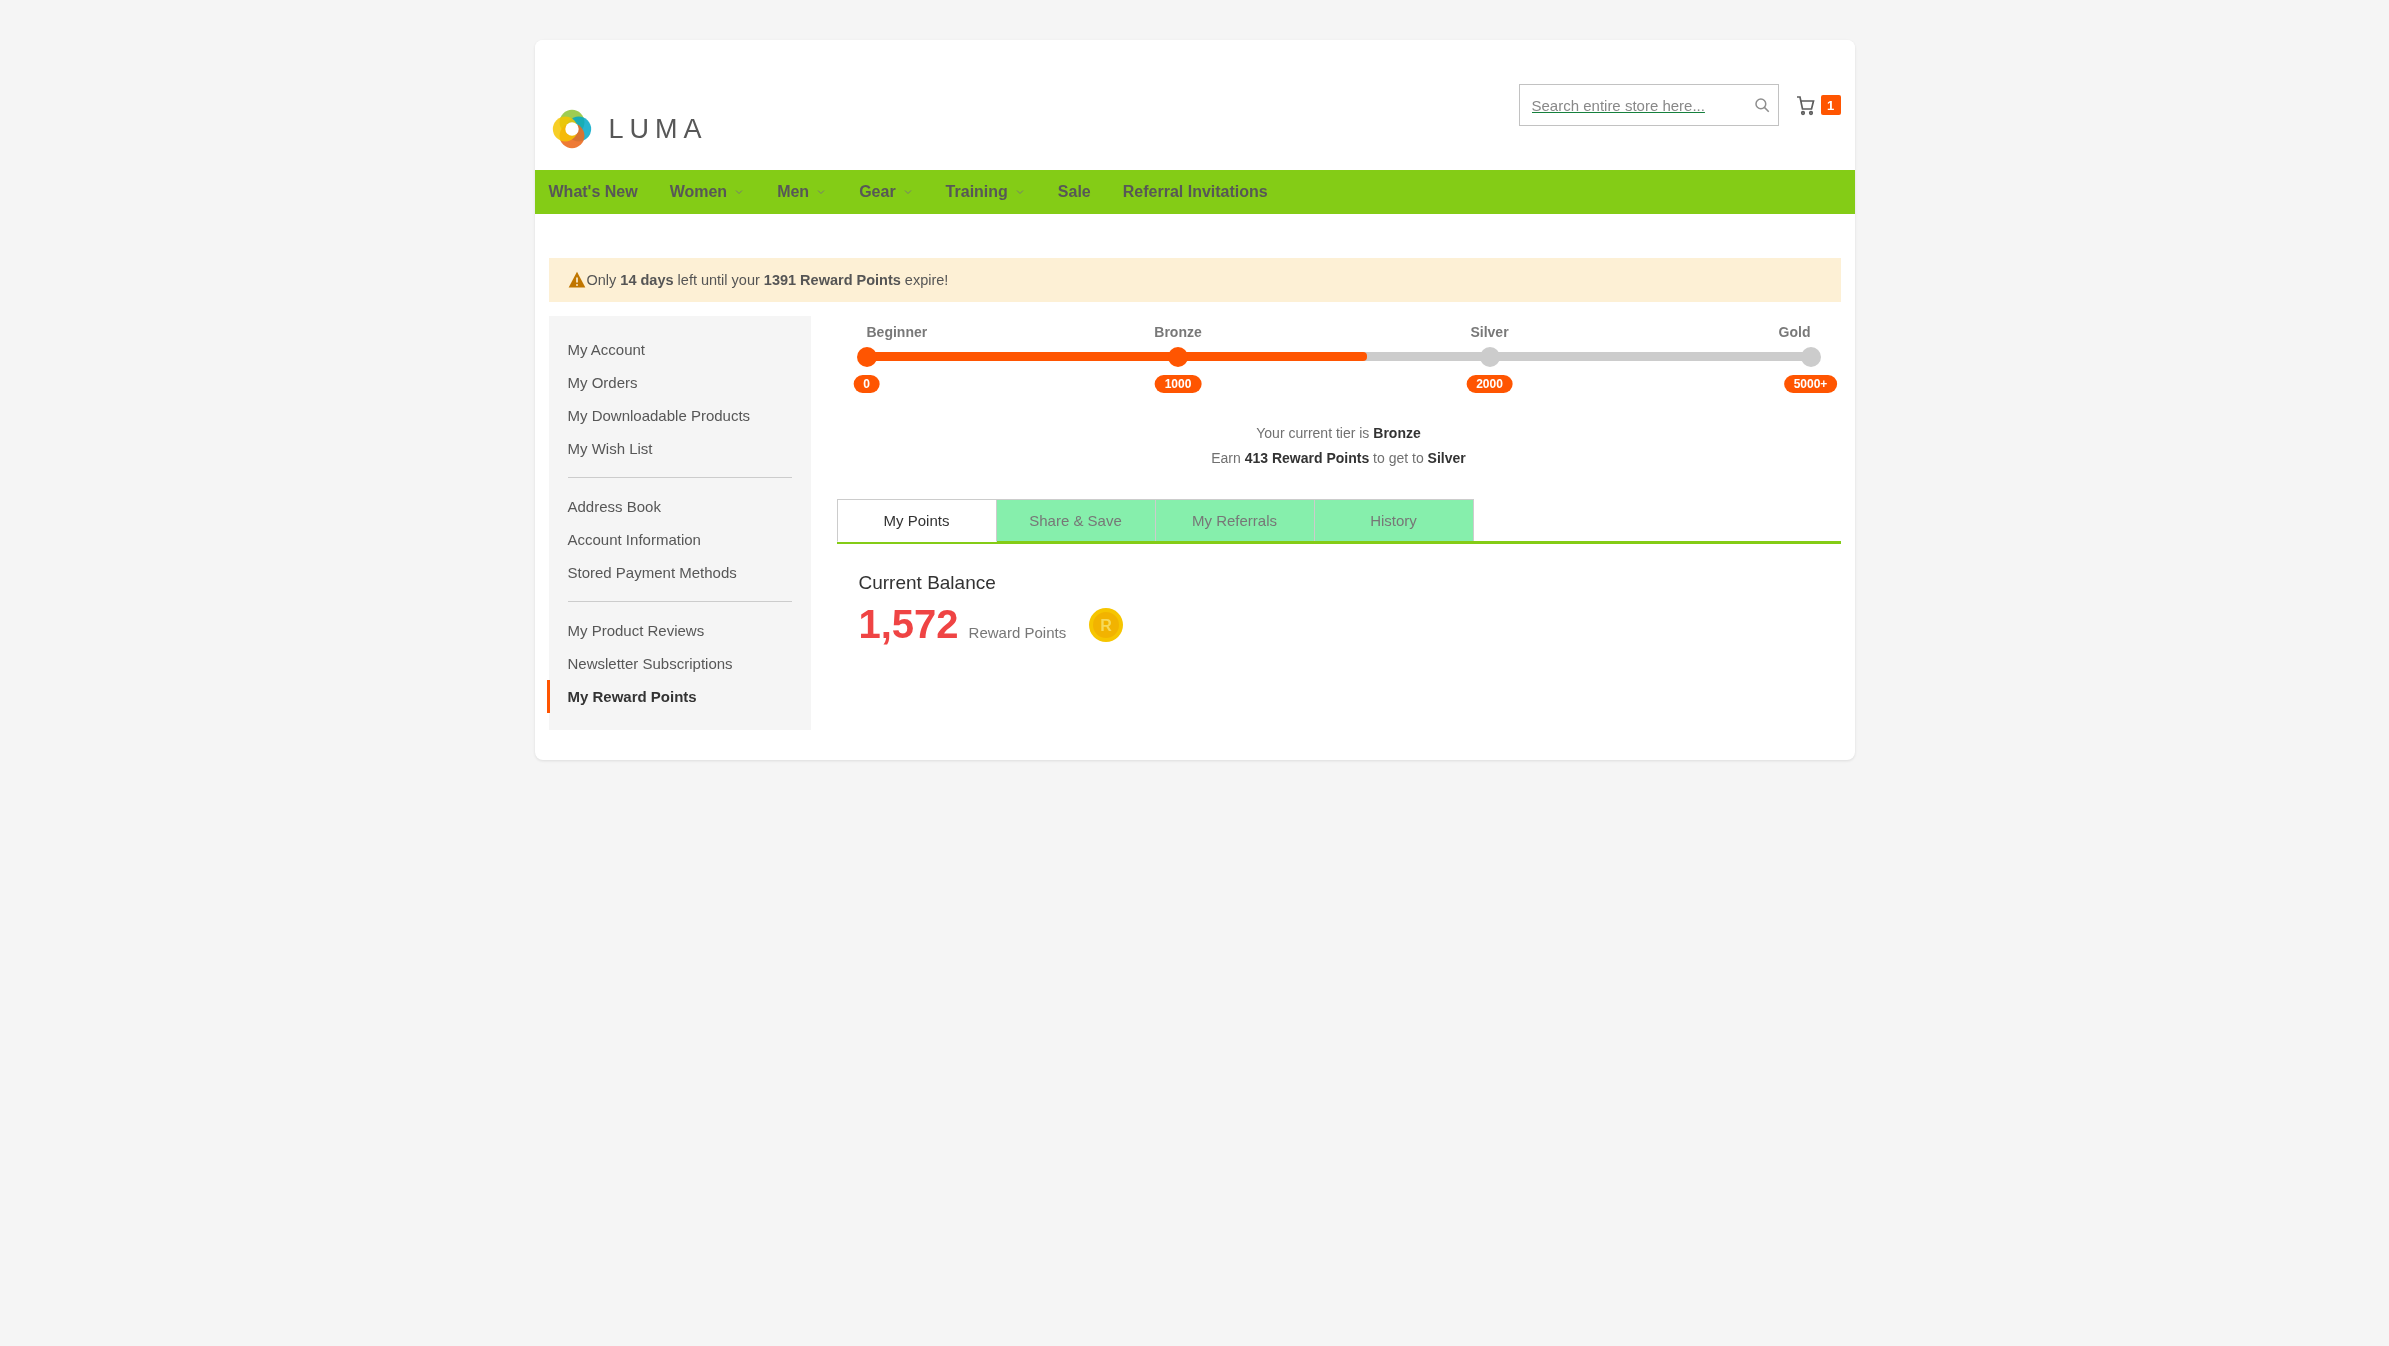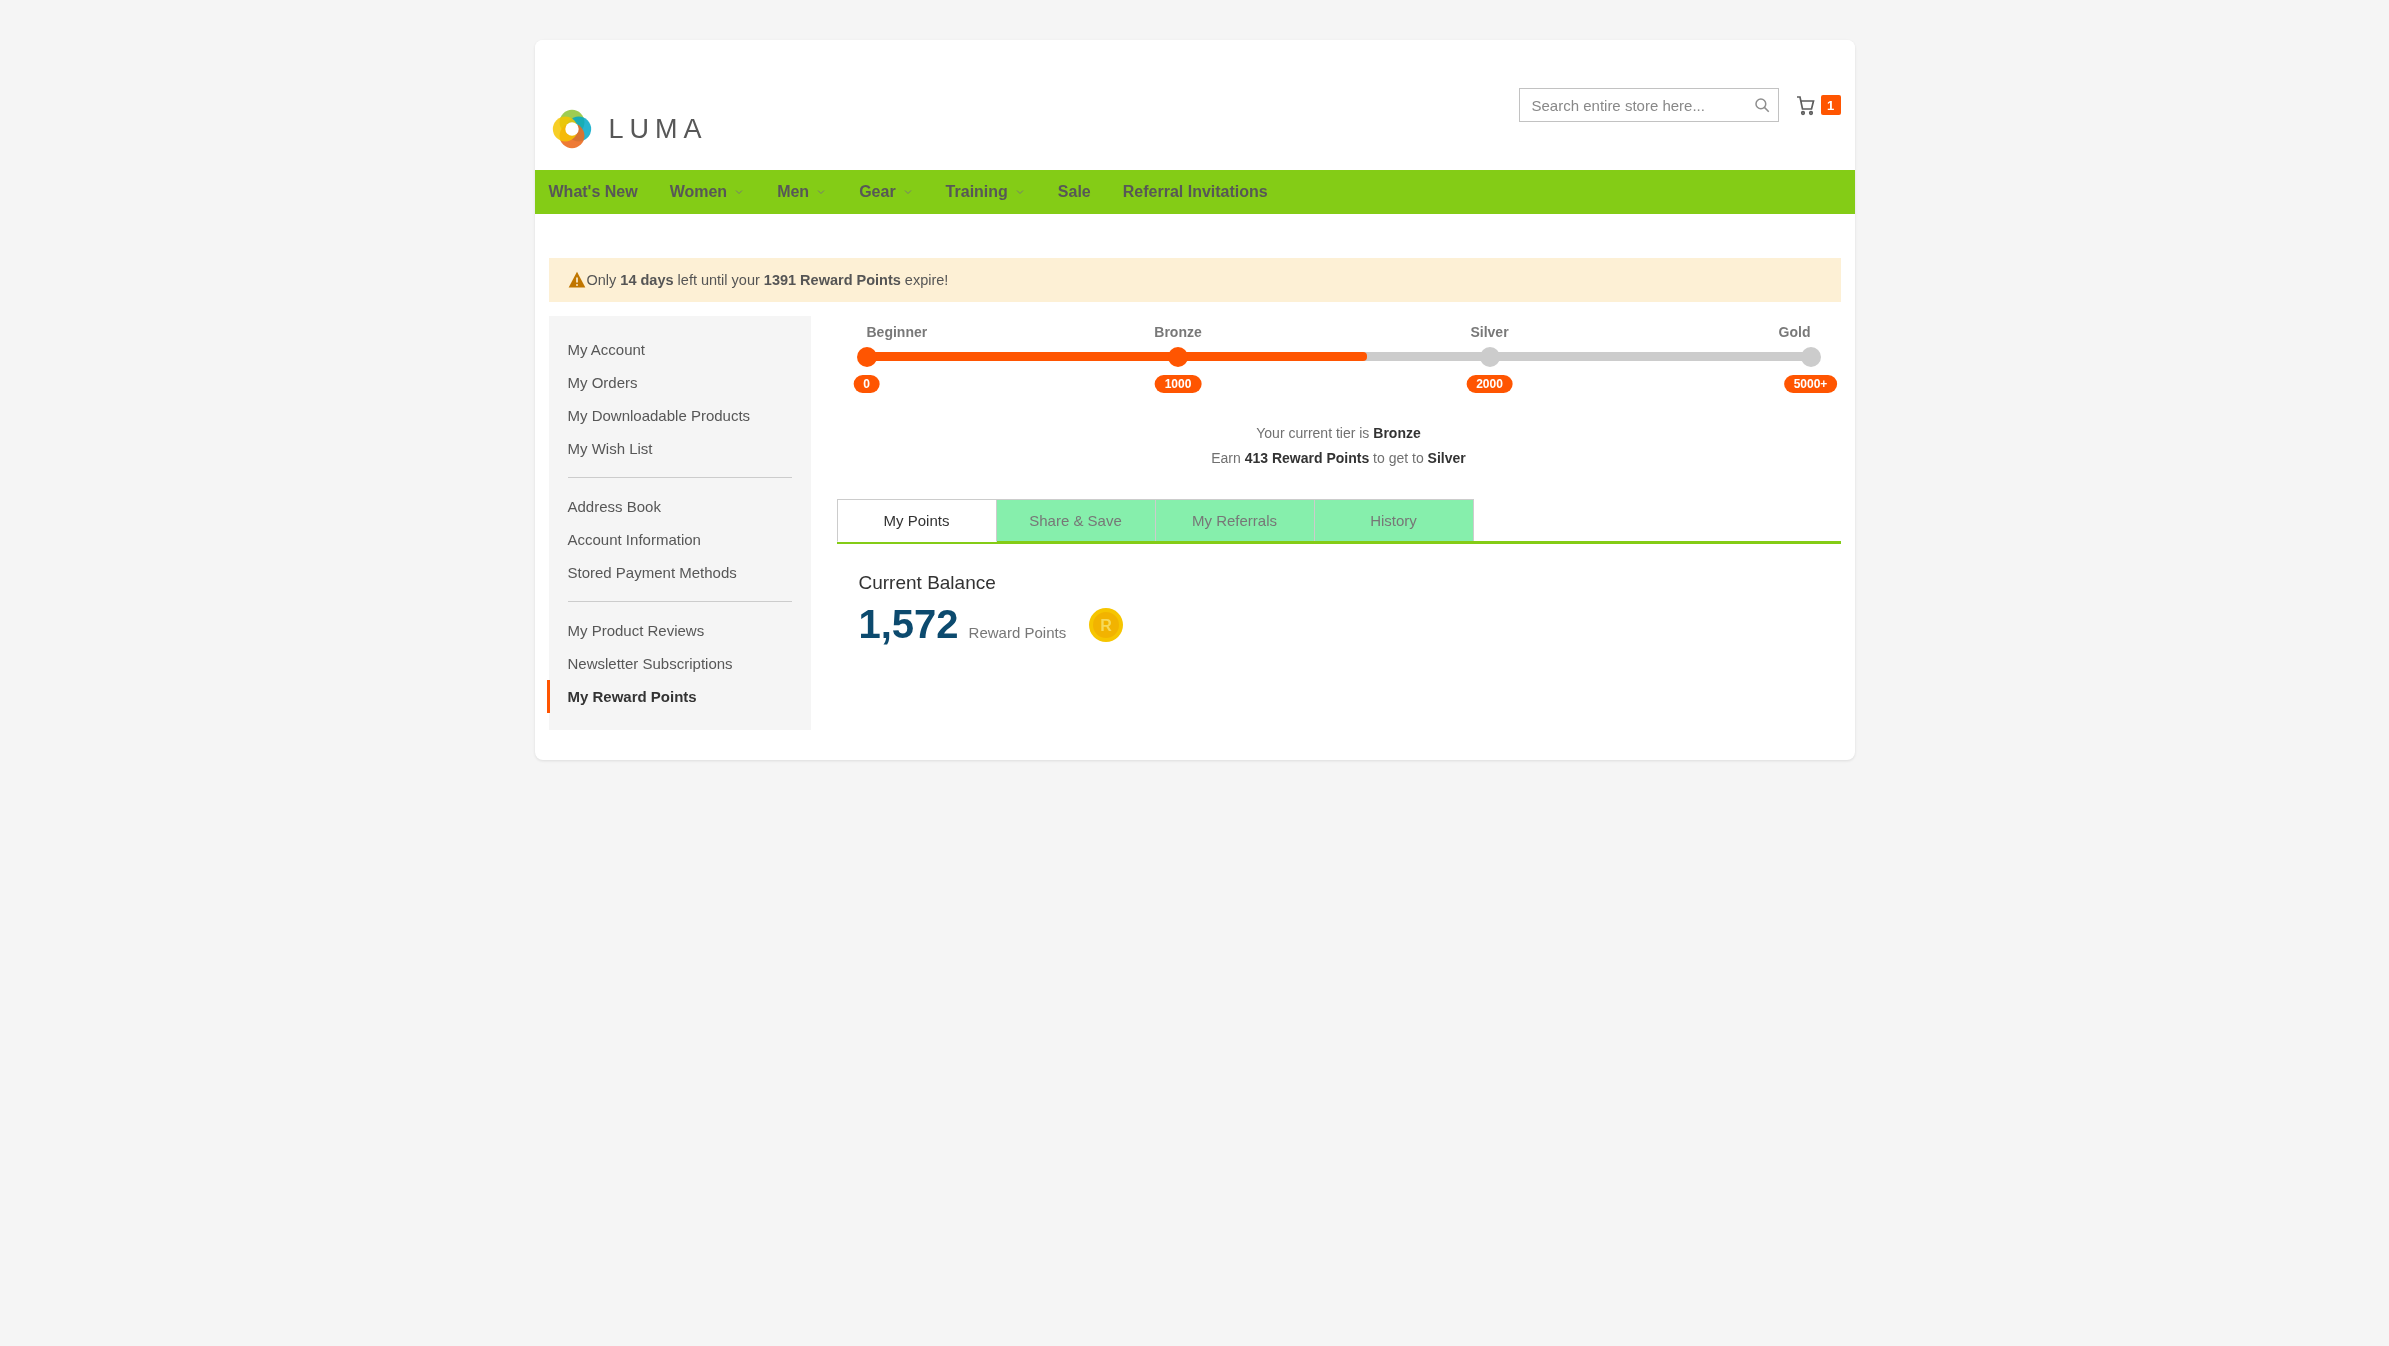--- a/index.html
+++ b/index.html
@@ -43,25 +43,26 @@
   display: flex;
   align-items: center;
   gap: 14px;
 }
 .search-field {
   position: relative;
   width: 260px;
 }
 .search-field input {
   width: 100%;
-  height: 34px;
+  height: 42px;
   padding: 0 36px 0 12px;
   font-size: 15px;
   border: 1px solid #c2c2c2;
   color: #15803d;
+  text-decoration: underline;
 }
 .search-field input::placeholder { color: #888; }
 .search-icon {
   position: absolute;
   right: 8px;
   top: 50%;
   transform: translateY(-50%);
   color: #8e8e8e;
 }
 .cart-wrap {
@@ -247,21 +248,21 @@
   margin-bottom: 8px;
 }
 .balance-row {
   display: flex;
   align-items: baseline;
   gap: 10px;
 }
 .balance-value {
   font-size: 40px;
   font-weight: 700;
-  color: #0c4a6e;
+  color: #ef4444;
 }
 .balance-unit {
   font-size: 15px;
   color: #777;
 }
 .coin-icon {
   width: 36px;
   height: 36px;
   align-self: center;
   margin-left: 12px;

